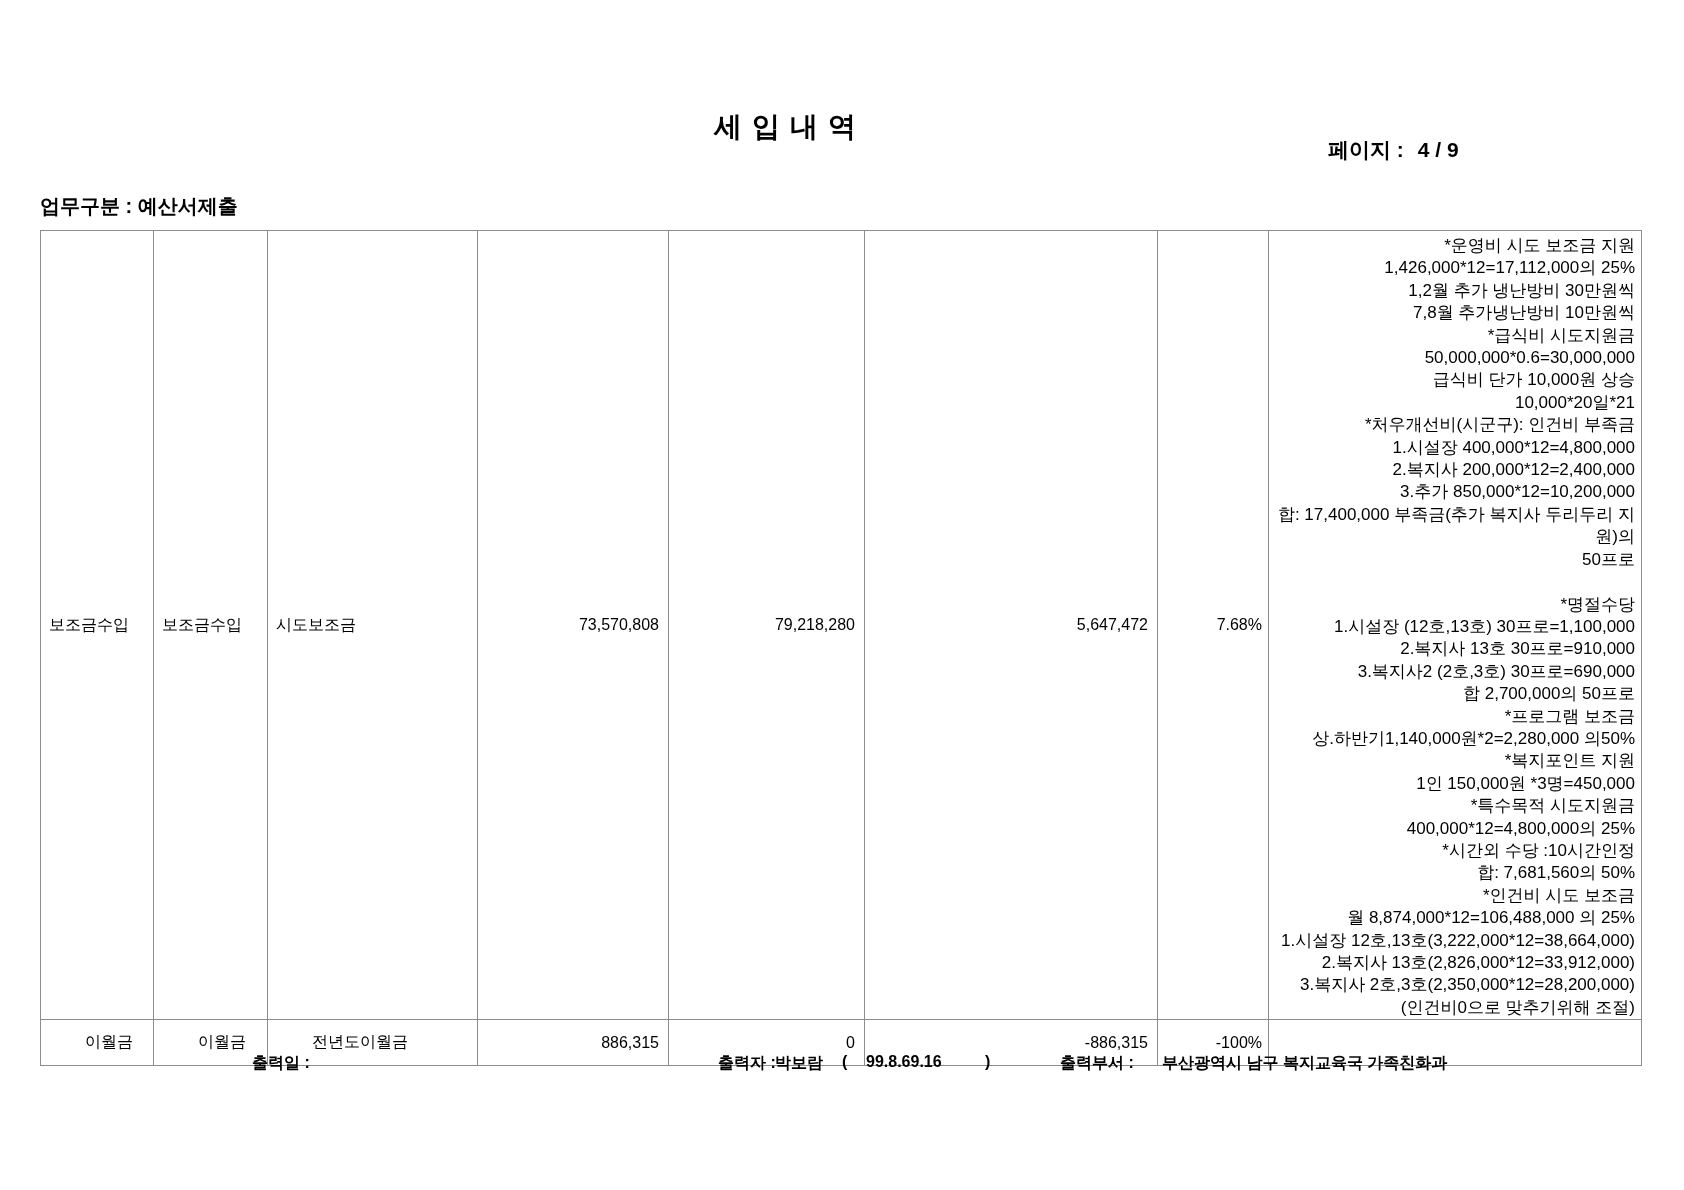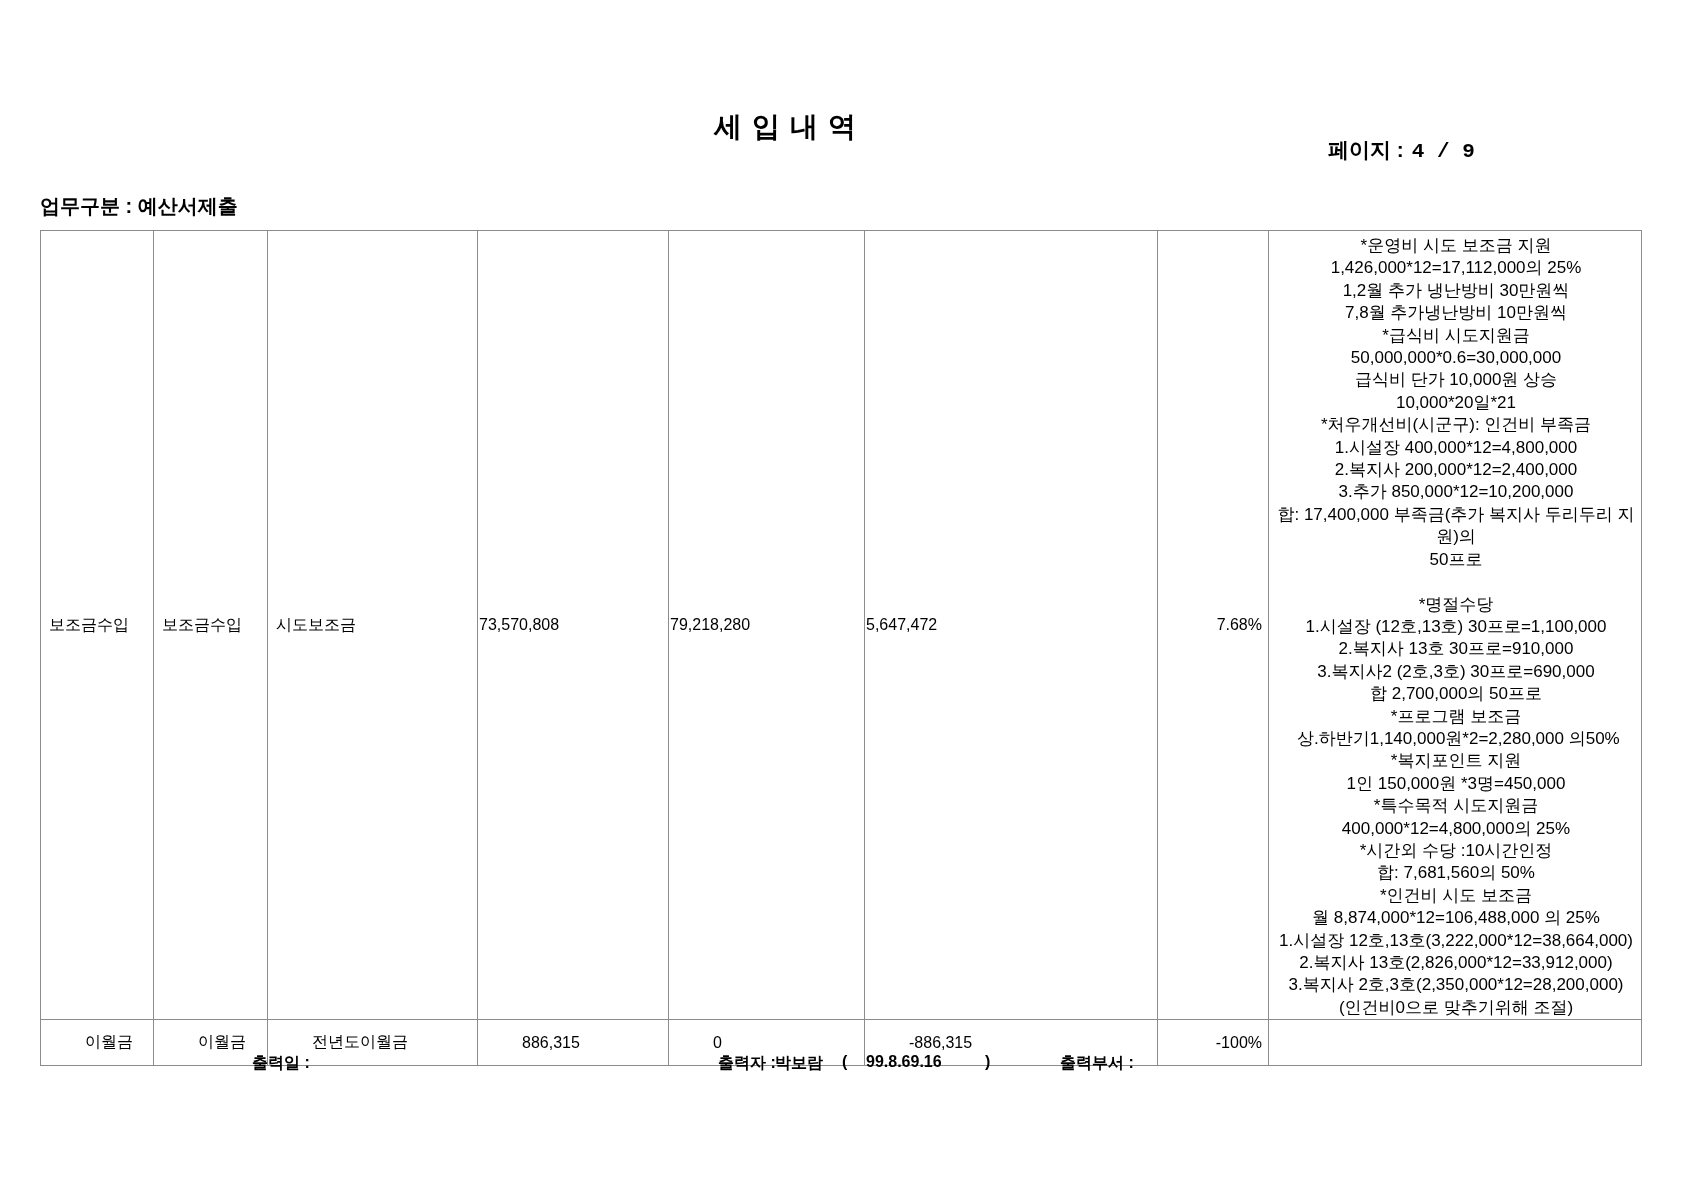--- a/index.html
+++ b/index.html
@@ -25,21 +25,21 @@
     font-weight: bold;
     letter-spacing: 10px;
   }
   .page-number {
     position: absolute;
     top: 136px;
     left: 1328px;
     font-size: 21px;
     font-weight: bold;
   }
-  .page-number .val { margin-left: 8px; font-family: Liberation Mono, monospace; }
+  .page-number .val { margin-left: 14px; }
   .work-type {
     position: absolute;
     top: 162px;
     left: 40px;
     font-size: 20px;
     font-weight: bold;
     margin-top: 31px;
   }
   table.report-table {
     position: absolute;
@@ -51,25 +51,25 @@
   }
   .report-table td {
     border: 1px solid #8c8c8c;
     font-size: 16px;
     vertical-align: middle;
     overflow: hidden;
   }
   .report-table tr.row-main td { height: 769px; }
   .report-table tr.row-carry td { height: 41px; padding-left: 44px; }
   td.t-text { text-align: left; padding-left: 8px; }
-  td.t-num  { text-align: left; padding-right: 9px; }
+  td.t-num  { text-align: right; padding-right: 9px; }
   td.t-pct  { text-align: right; padding-right: 6px; }
   td.t-note {
     vertical-align: top;
-    text-align: center;
+    text-align: right;
     font-size: 17px;
     line-height: 22.4px;
     padding: 4px 6px 0 8px;
     white-space: pre-wrap;
   }
   .footer {
     position: absolute;
     top: 1053px;
     left: 0;
     width: 100%;
@@ -168,13 +168,14 @@
 </table>
 
 <div class="footer">
   <span class="f-print-date-label">출력일 :</span>
   <span class="f-printer-label">출력자 :</span>
   <span class="f-printer-name">박보람</span>
   <span class="f-paren-open">(</span>
   <span class="f-printer-ip">99.8.69.16</span>
   <span class="f-paren-close">)</span>
   <span class="f-dept-label">출력부서 :</span>
+  <span class="f-dept-name">부산광역시 남구 복지교육국 가족친화과</span>
 </div>
 
 </body></html>

